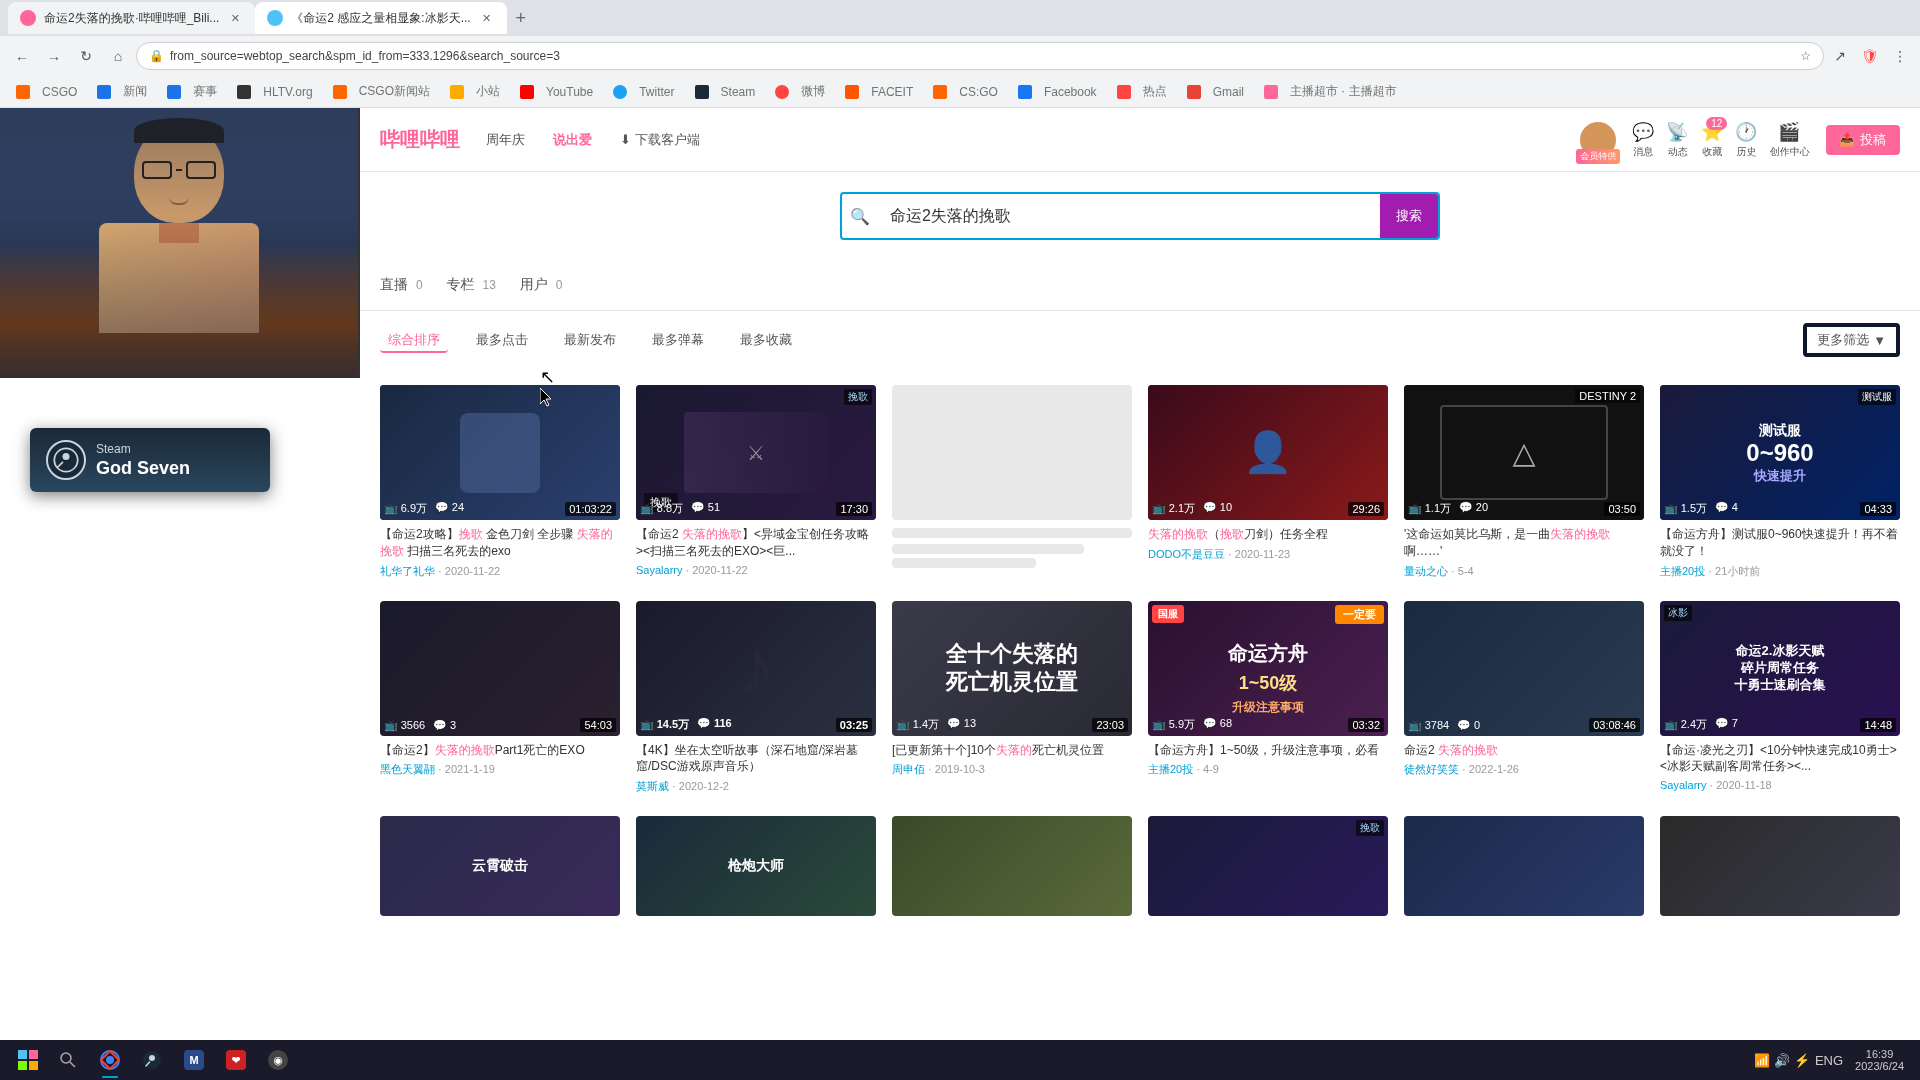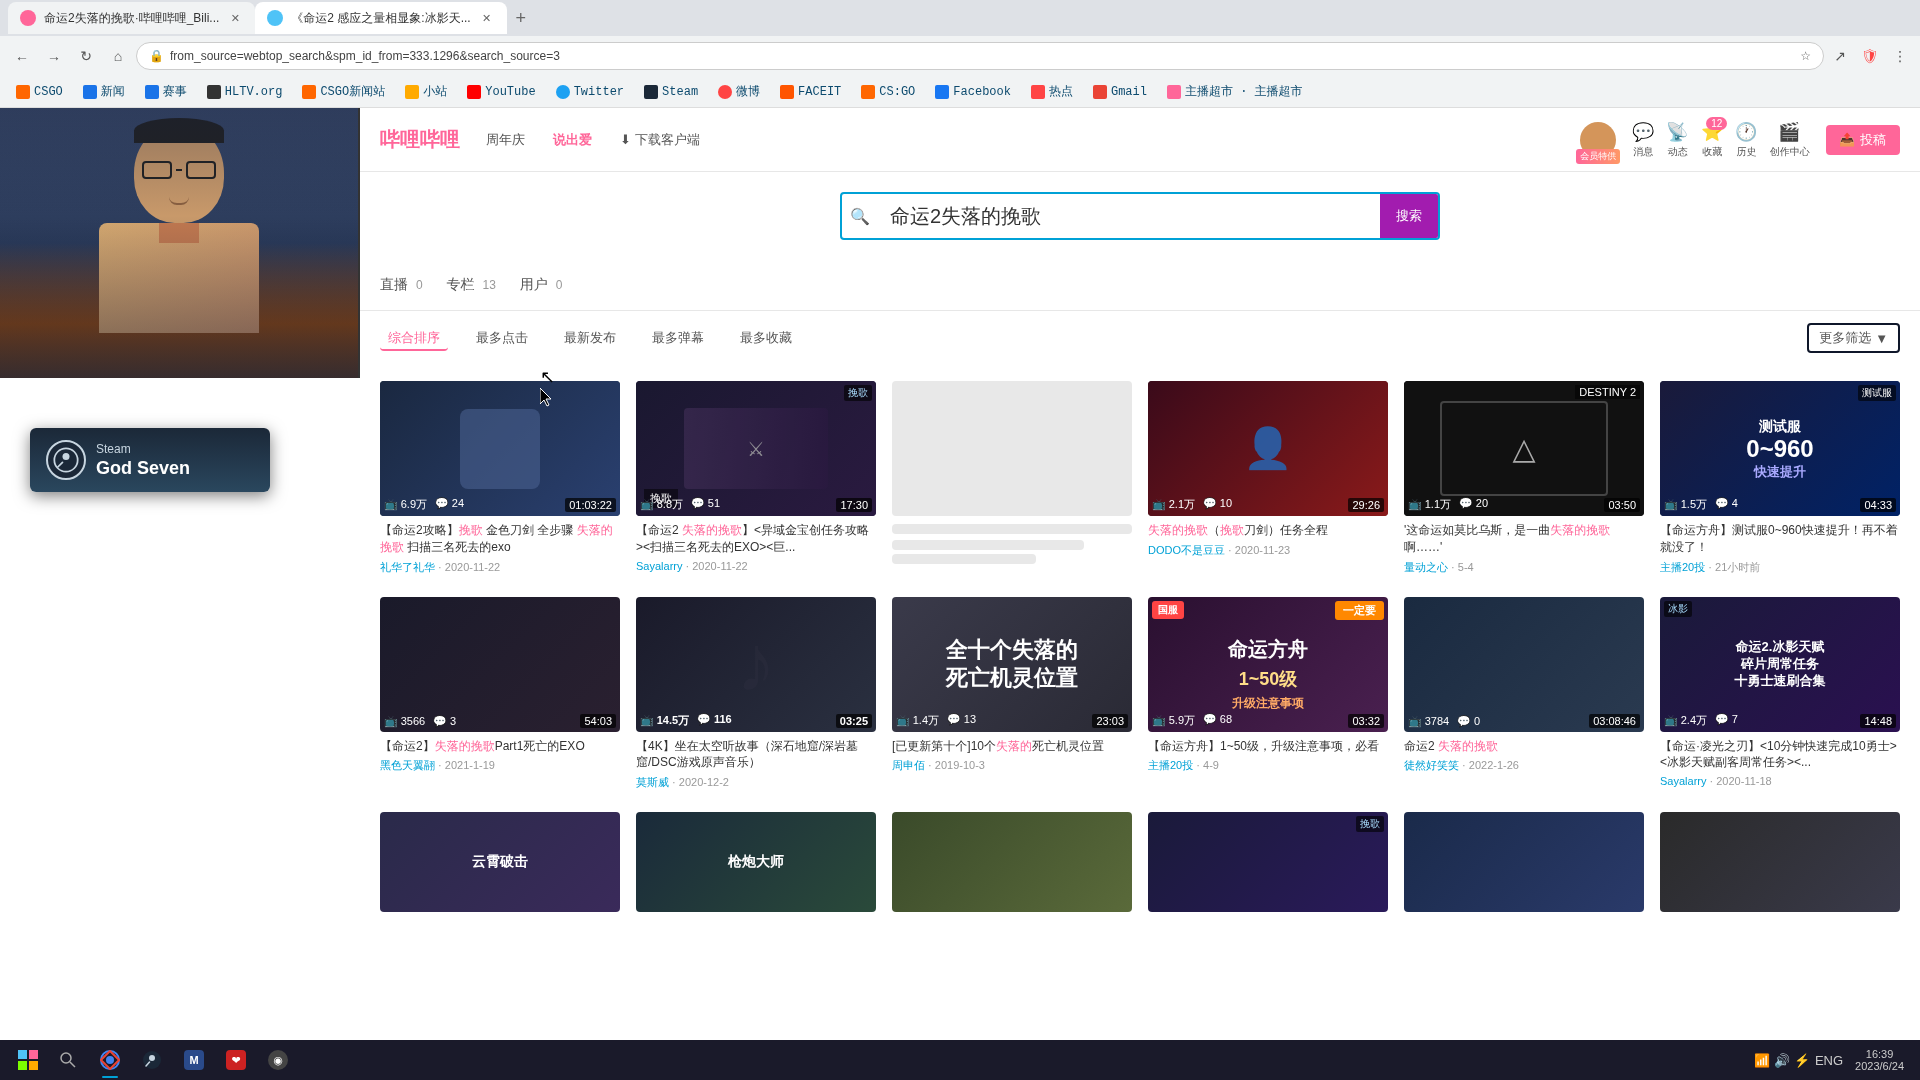--- a/index.html
+++ b/index.html
@@ -16,52 +16,52 @@
     .tab-new { width: 28px; height: 28px; display: flex; align-items: center; justify-content: center; font-size: 18px; color: #666; cursor: pointer; border-radius: 50%; }
     .browser-controls { display: flex; align-items: center; background: #f1f3f4; height: 40px; padding: 0 8px; gap: 4px; }
     .nav-btn { width: 28px; height: 28px; border-radius: 50%; display: flex; align-items: center; justify-content: center; font-size: 14px; color: #555; cursor: pointer; border: none; background: transparent; }
     .address-bar { flex: 1; height: 28px; background: #fff; border: 1px solid #ccc; border-radius: 14px; padding: 0 12px; font-size: 12px; color: #333; display: flex; align-items: center; }
     .address-text { flex: 1; overflow: hidden; text-overflow: ellipsis; white-space: nowrap; font-size: 12px; color: #444; }
     .browser-action-icons { display: flex; gap: 6px; align-items: center; }
     .b-icon { width: 24px; height: 24px; border-radius: 4px; display: flex; align-items: center; justify-content: center; font-size: 14px; color: #555; cursor: pointer; }
 
     
     .bookmark-bar { display: flex; align-items: center; background: #f1f3f4; height: 32px; padding: 0 8px; gap: 4px; border-bottom: 1px solid #ddd; overflow: hidden; }
-    .bookmark-item { display: flex; align-items: center; gap: 4px; padding: 2px 8px; border-radius: 4px; cursor: pointer; font-size: 12px; color: #0c4a6e; white-space: nowrap; font-family: Liberation Mono, monospace; }
+    .bookmark-item { display: flex; align-items: center; gap: 12px; padding: 2px 8px; border-radius: 4px; cursor: pointer; font-size: 12px; color: #737373; white-space: nowrap; }
     .bk-favicon { width: 14px; height: 14px; border-radius: 2px; flex-shrink: 0; }
 
     
     .page-content { background: #fff; width: 100%; height: calc(1080px - 108px); overflow: hidden; position: relative; }
 
     
     .bili-header { background: #fff; border-bottom: 1px solid #e7e7e7; padding: 0 20px; display: flex; align-items: center; height: 64px; position: relative; }
     .bili-logo { color: #ff6699; font-size: 20px; font-weight: bold; margin-right: 20px; }
     .bili-nav-links { display: flex; gap: 16px; align-items: center; font-size: 13px; color: #555; }
     .bili-nav-link { cursor: pointer; padding: 4px 6px; }
     .bili-nav-link.highlight { color: #ff6699; font-weight: bold; }
     .bili-right-section { margin-left: auto; display: flex; align-items: center; gap: 16px; }
     .bili-action-icons { display: flex; gap: 12px; align-items: center; }
     .bili-action-icon { display: flex; flex-direction: column; align-items: center; font-size: 10px; color: #555; cursor: pointer; gap: 2px; }
     .upload-btn { background: #ff6699; color: #fff; border: none; border-radius: 4px; padding: 6px 14px; font-size: 13px; cursor: pointer; display: flex; align-items: center; gap: 4px; }
 
     
     .search-area { padding: 20px; background: #fff; }
     .search-box { display: flex; align-items: center; max-width: 600px; margin: 0 auto; border: 2px solid #00a1d6; border-radius: 4px; overflow: hidden; }
-    .search-input { flex: 1; height: 36px; border: none; outline: none; padding: 0 12px; font-size: 20px; color: #333; }
+    .search-input { flex: 1; height: 36px; border: none; outline: none; padding: 0 12px; font-size: 16px; color: #333; }
     .search-btn { background: #a21caf; color: #fff; border: none; height: 44px; padding: 0 16px; font-size: 13px; cursor: pointer; }
     .search-icon { color: #00a1d6; padding: 0 8px; font-size: 16px; }
 
     
     .result-tabs { display: flex; gap: 24px; padding: 12px 20px; border-bottom: 1px solid #e7e7e7; font-size: 14px; color: #555; }
     .result-tab { cursor: pointer; padding: 4px 0; }
     .result-tab .count { color: #999; font-size: 12px; margin-left: 4px; }
     .filter-bar { display: flex; gap: 20px; padding: 12px 20px; align-items: center; font-size: 13px; color: #555; }
     .filter-item { cursor: pointer; padding: 4px 8px; border-radius: 4px; }
     .filter-item.active { color: #ff6699; border-bottom: 2px solid #ff6699; }
-    .more-filter { margin-left: auto; display: flex; align-items: center; gap: 4px; cursor: pointer; color: #555; border: 2px solid #0f172a; padding: 4px 10px; border-radius: 4px; }
+    .more-filter { margin-left: auto; display: flex; align-items: center; gap: 4px; cursor: pointer; color: #555; border: 4px solid #0f172a; padding: 4px 10px; border-radius: 4px; }
 
     
     .video-grid { display: grid; grid-template-columns: repeat(6, 1fr); gap: 16px; padding: 16px 20px; }
     .video-card { cursor: pointer; }
     .video-thumb { width: 100%; aspect-ratio: 16/9; background: #222; border-radius: 4px; position: relative; overflow: hidden; }
     .video-duration { position: absolute; bottom: 4px; right: 4px; background: rgba(0,0,0,0.7); color: #fff; font-size: 11px; padding: 1px 4px; border-radius: 2px; }
     .video-views { position: absolute; bottom: 4px; left: 4px; color: #fff; font-size: 11px; display: flex; gap: 8px; }
     .video-info { padding: 6px 0; }
     .video-title { font-size: 12px; color: #333; line-height: 1.4; max-height: 2.8em; overflow: hidden; display: -webkit-box; -webkit-line-clamp: 2; -webkit-box-orient: vertical; }
     .video-meta { font-size: 11px; color: #999; margin-top: 4px; }

